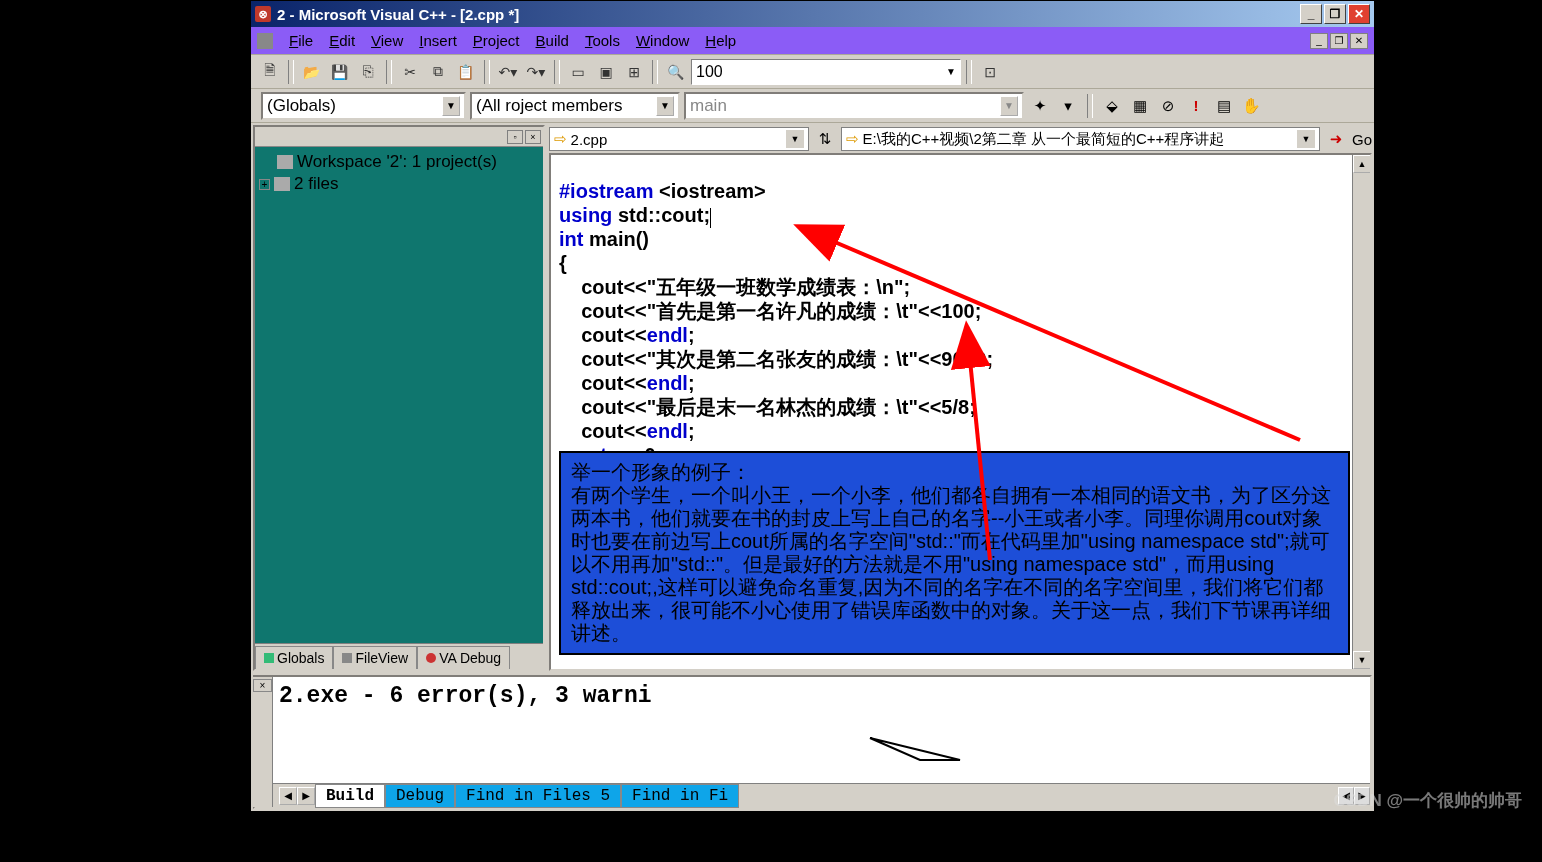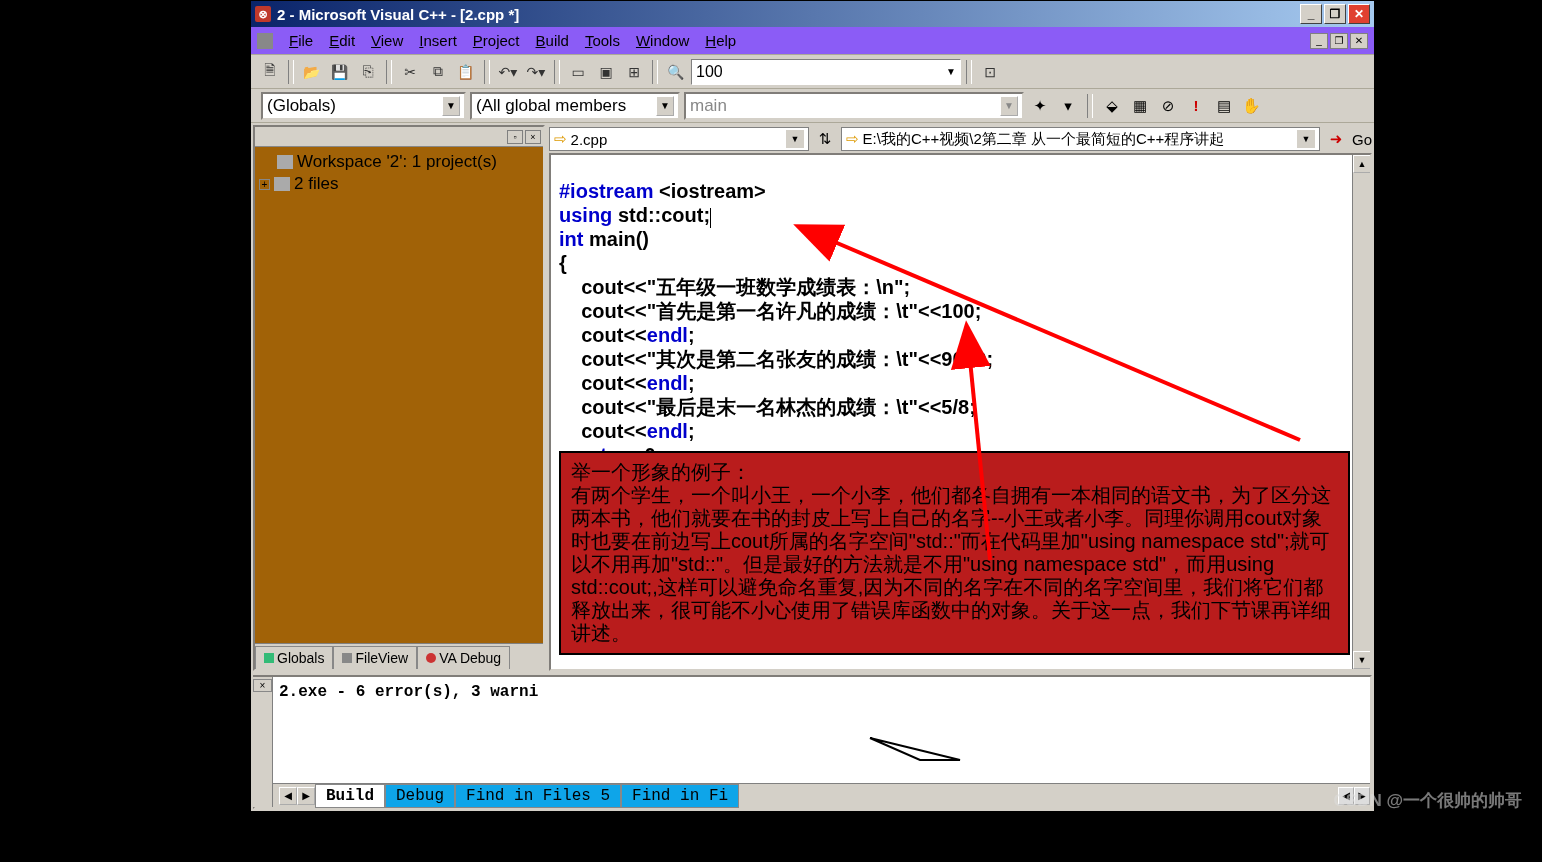--- a/index.html
+++ b/index.html
@@ -24,42 +24,42 @@
 .combobar { height:34px; background:#d4d0c8; border-bottom:1px solid #aca899; display:flex; align-items:center; padding:2px 10px; gap:4px; }
 .combo { height:28px; background:#fff; border:2px inset #d4d0c8; display:flex; align-items:center; padding:0 4px; font-size:17px; }
 .combo .arrow { width:18px; height:20px; margin-left:auto; background:#d4d0c8; border:1px outset #fff; display:flex; align-items:center; justify-content:center; font-size:10px; }
 .combo.grey { color:#888; }
 .iconrow { display:flex; gap:4px; align-items:center; }
 .ic { width:24px; height:24px; border:1px solid transparent; display:flex; align-items:center; justify-content:center; font-size:15px; }
 .body { flex:1; display:flex; background:#d4d0c8; overflow:hidden; }
 .sidepanel { width:292px; display:flex; flex-direction:column; border:2px inset #d4d0c8; margin:2px; }
 .side-tb { height:20px; background:#d4d0c8; border-bottom:1px solid #888; display:flex; justify-content:flex-end; align-items:center; gap:2px; padding:0 2px; }
 .side-tb .sb { width:16px; height:14px; border:1px solid #808080; font-size:9px; display:flex; align-items:center; justify-content:center; }
-.tree { flex:1; background:#a16207; font-size:17px; padding:4px; overflow:hidden; }
+.tree { flex:1; background:#0f766e; font-size:17px; padding:4px; overflow:hidden; }
 .tree-row { display:flex; align-items:center; gap:4px; padding:1px 0; }
 .tree-row .exp { width:11px; height:11px; border:1px solid #888; font-size:10px; line-height:9px; text-align:center; }
 .tree-row .ticon { width:16px; height:14px; background:#aaa; }
 .sidetabs { height:26px; background:#d4d0c8; display:flex; border-top:1px solid #808080; }
 .stab { padding:3px 8px; font-size:14px; border:1px solid #888; border-bottom:none; background:#d4d0c8; display:flex; align-items:center; gap:3px; margin-top:2px; }
 .stab .sti { width:10px; height:10px; }
 .mainpanel { flex:1; display:flex; flex-direction:column; margin:2px; }
 .filetabs { height:28px; display:flex; align-items:center; gap:4px; }
 .ftab { flex:1; height:24px; background:#fff; border:1px solid #808080; display:flex; align-items:center; padding:0 4px; font-size:15px; gap:4px; }
 .ftab .arr { width:18px; height:18px; margin-left:auto; background:#d4d0c8; display:flex; align-items:center; justify-content:center; font-size:9px; }
 .editor { flex:1; background:#fff; border:2px inset #d4d0c8; font-family:"NSimSun","Courier New",monospace; font-size:20px; line-height:23px; padding:2px 8px; position:relative; overflow:hidden; white-space:pre; }
 .kw { color:#0000cc; }
 .bold { font-weight:bold; }
 .cursor-caret { display:inline-block; width:1px; height:20px; background:#000; vertical-align:text-bottom; }
-.note-box { position:absolute; left:8px; right:20px; top:296px; border:2px solid #000; background:#b91c1c; padding:8px 10px; font-size:20px; line-height:23px; white-space:normal; font-family:"SimSun",serif; }
+.note-box { position:absolute; left:8px; right:20px; top:296px; border:2px solid #000; background:#1d4ed8; padding:8px 10px; font-size:20px; line-height:23px; white-space:normal; font-family:"SimSun",serif; }
 .vscroll { position:absolute; right:0; top:0; bottom:0; width:18px; background:#d4d0c8; border-left:1px solid #808080; }
 .vscroll .up,.vscroll .dn { position:absolute; left:0; width:18px; height:18px; background:#d4d0c8; border:1px outset #fff; font-size:9px; display:flex; align-items:center; justify-content:center; }
 .vscroll .up { top:0; } .vscroll .dn { bottom:0; }
 .output { height:134px; border:2px inset #d4d0c8; margin:2px; background:#fff; display:flex; flex-direction:column; position:relative; }
 .output-side { position:absolute; left:-2px; top:0; bottom:0; width:20px; background:#d4d0c8; border-right:1px solid #808080; }
-.output-body { flex:1; padding:6px 6px 6px 24px; font-family:"Courier New",monospace; font-size:16px; font-weight:bold; }
+.output-body { flex:1; padding:6px 6px 6px 24px; font-family:"Courier New",monospace; font-size:23px; font-weight:bold; }
 .output-tabs { height:24px; background:#d4d0c8; display:flex; align-items:center; border-top:1px solid #808080; padding-left:24px; }
 .otab { padding:2px 10px; font-size:16px; border:1px solid #888; background:#0ea5e9; font-family:"Courier New",monospace; }
 .otab.first { background:#fff; font-weight:bold; }
 .otab-arr { width:18px; height:18px; border:1px outset #fff; display:flex; align-items:center; justify-content:center; font-size:10px; }
 .hscroll-track { margin-left:auto; height:18px; width:32px; background:#ddd; display:flex; }
 .arrow-svg { position:absolute; pointer-events:none; }
 .watermark { position:absolute; right:20px; bottom:50px; color:rgba(220,220,220,0.55); font-size:17px; font-family:"Microsoft YaHei",sans-serif;font-weight:bold; }
 </style>
 </head>
 <body>
@@ -119,21 +119,21 @@
     <div class="tsep"></div>
     <div class="tbtn">⊡</div>
   </div>
 
   <div class="combobar">
     <div class="combo" style="width:205px">
       <span>(Globals)</span>
         <span class="arrow">▼</span>
     </div>
     <div class="combo" style="width:210px">
-      <span>(All global members</span>
+      <span>(All roject members</span>
         <span class="arrow">▼</span>
     </div>
     <div class="combo grey" style="width:340px">
       <span>main</span>
         <span class="arrow">▼</span>
     </div>
     <div class="iconrow">
       <div class="ic">✦</div>
       <div class="ic">▾</div>
     </div>

